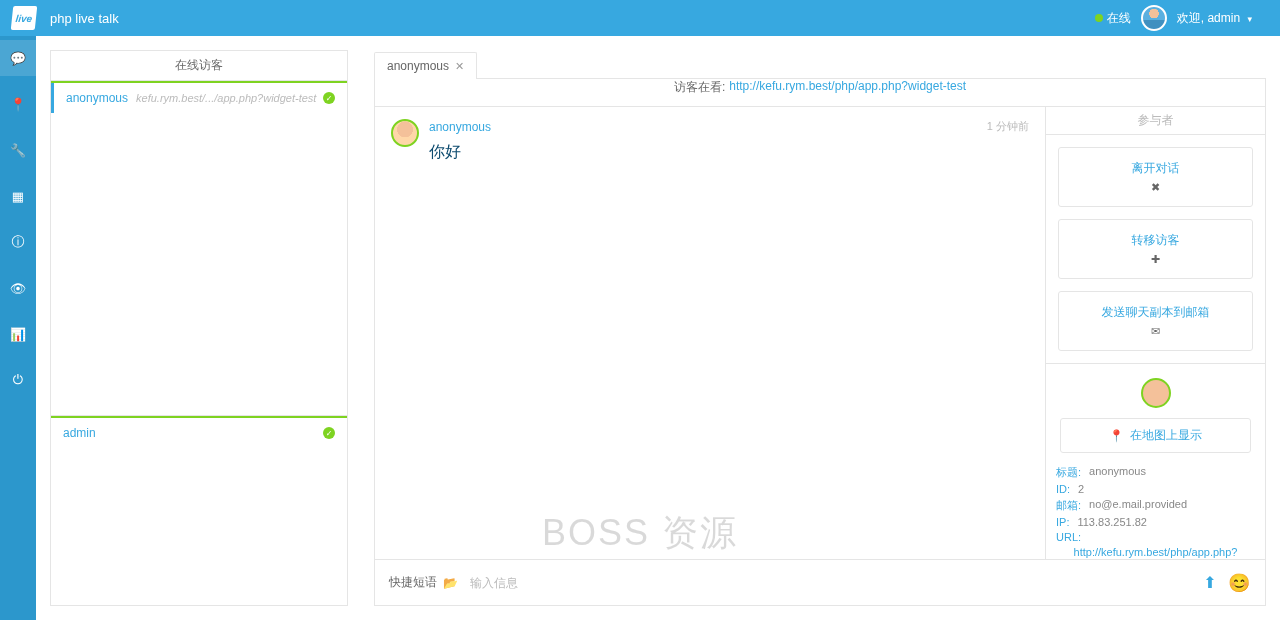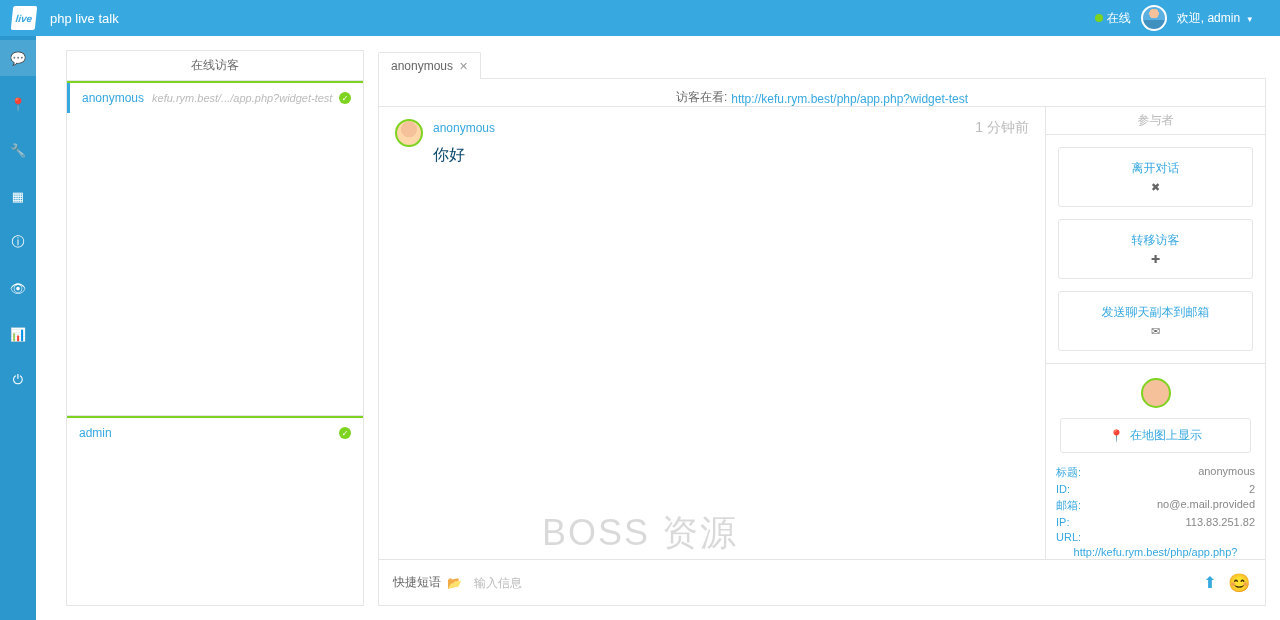--- a/index.html
+++ b/index.html
@@ -14,21 +14,21 @@
 .avatar-sm { width: 26px; height: 26px; border-radius: 50%; background: #e0e0e0; border: 2px solid #fff; background-image: radial-gradient(circle at 50% 30%, #f4c19a 25%, transparent 26%), linear-gradient(#5ab0e0 60%, #4090c0 60%); }
 .welcome { font-size: 12px; }
 .chev { font-size: 9px; margin-left: 4px; }
 
 
 .rail { position: absolute; left: 0; top: 36px; bottom: 0; width: 36px; background: #2c97cc; display: flex; flex-direction: column; align-items: center; padding-top: 10px; gap: 22px; }
 .rail-icon { color: #fff; font-size: 13px; width: 36px; height: 24px; display: flex; align-items: center; justify-content: center; cursor: pointer; position: relative; }
 .rail-icon.active::before { content: ''; position: absolute; left: 0; top: -6px; bottom: -6px; width: 36px; background: rgba(255,255,255,0.15); }
 
 
-.main { position: absolute; left: 36px; right: 0; top: 36px; bottom: 0; padding: 14px; display: flex; gap: 14px; margin-left: 16px; }
+.main { position: absolute; left: 36px; right: 0; top: 36px; bottom: 0; padding: 14px; display: flex; gap: 26px; }
 
 
 .col-visitors { width: 298px; display: flex; flex-direction: column; border: 1px solid #e5e5e5; }
 .section-header { height: 30px; display: flex; align-items: center; justify-content: center; background: #fff; border-bottom: 1px solid #e5e5e5; color: #666; font-size: 12px; }
 .green-line { height: 2px; background: #7ed321; }
 .visitor-list { flex: 1; background: #fff; overflow: auto; }
 .visitor-row { padding: 8px 12px; display: flex; align-items: center; justify-content: space-between; border-left: 3px solid transparent; }
 .visitor-row .v-left { display: flex; gap: 8px; align-items: baseline; }
 .visitor-row.sel { border-left-color: #37a8e0; }
 .v-name { color: #37a8e0; font-size: 12px; }
@@ -40,46 +40,46 @@
 .op-row { padding: 8px 12px; display: flex; align-items: center; justify-content: space-between; }
 .op-name { color: #37a8e0; }
 
 
 .col-chat { flex: 1; display: flex; flex-direction: column; min-width: 0; }
 .tabs { height: 28px; display: flex; align-items: flex-end; }
 .tab { border: 1px solid #e5e5e5; border-bottom: none; padding: 6px 12px; background: #fff; color: #666; font-size: 12px; display: flex; align-items: center; gap: 6px; border-radius: 2px 2px 0 0; position: relative; top: 1px; }
 .tab-close { color: #999; font-size: 11px; cursor: pointer; }
 
 .chat-body { flex: 1; border: 1px solid #e5e5e5; display: flex; flex-direction: column; min-height: 0; }
-.viewing-bar { height: 28px; display: flex; align-items: flex-end; justify-content: center; border-bottom: 1px solid #e5e5e5; color: #666; font-size: 12px; gap: 4px; }
+.viewing-bar { height: 28px; display: flex; align-items: flex-start; justify-content: center; border-bottom: 1px solid #e5e5e5; color: #666; font-size: 12px; gap: 4px; }
 .viewing-bar a { color: #37a8e0; text-decoration: none; }
 
 .chat-main-row { flex: 1; display: flex; min-height: 0; }
 .chat-scroll { flex: 1; padding: 12px 16px; overflow: auto; min-width: 0; }
 .msg { display: flex; gap: 10px; }
 .msg-av { width: 28px; height: 28px; border-radius: 50%; background: #f4c19a; border: 2px solid #7ed321; flex-shrink: 0; background-image: radial-gradient(circle at 50% 35%, #f4c19a 40%, #ffd7a8 41%); }
 .msg-right { flex: 1; }
 .msg-head { display: flex; justify-content: space-between; align-items: center; }
 .msg-name { color: #37a8e0; font-weight: 500; font-size: 12px; }
-.msg-time { color: #bbb; font-size: 14px; }
+.msg-time { color: #bbb; font-size: 11px; }
 .msg-text { margin-top: 8px; color: #0c4a6e; font-size: 16px; }
 
 
 .side { width: 220px; border-left: 1px solid #e5e5e5; display: flex; flex-direction: column; padding: 0; overflow-y: auto; }
 .side-top { border-bottom: 1px solid #e5e5e5; }
 .side-title { height: 28px; display: flex; align-items: center; justify-content: center; color: #bbb; font-size: 12px; border-bottom: 1px solid #e5e5e5; }
 .side-pad { padding: 12px; display: flex; flex-direction: column; gap: 12px; }
 .action-btn { border: 1px solid #e5e5e5; border-radius: 3px; padding: 12px 8px; text-align: center; cursor: pointer; color: #37a8e0; font-size: 12px; }
 .action-btn .sub-ic { color: #666; font-size: 11px; margin-top: 4px; }
 
 .info-sec { padding: 14px 10px; text-align: center; }
 .big-av { width: 30px; height: 30px; border-radius: 50%; margin: 0 auto 10px; background: #f4c19a; border: 2px solid #7ed321; }
 .map-btn { border: 1px solid #e5e5e5; border-radius: 3px; padding: 8px; margin: 0 4px 12px; color: #37a8e0; display: flex; align-items: center; justify-content: center; gap: 6px; cursor: pointer; font-size: 12px; }
 .pin-ic { color: #7ed321; }
-.info-line { font-size: 11px; margin-bottom: 3px; display: flex; justify-content: space-between; gap: 8px; }
+.info-line { font-size: 11px; margin-bottom: 3px; display: flex; justify-content: flex-start; gap: 8px; }
 .info-key { color: #37a8e0; }
 .info-val { color: #888; }
 .info-val a { color: #37a8e0; text-decoration: none; }
 
 
 .chat-footer { height: 46px; border-top: 1px solid #e5e5e5; display: flex; align-items: center; padding: 0 14px; gap: 12px; }
 .quick { color: #666; font-size: 12px; display: flex; align-items: center; gap: 6px; cursor: pointer; }
 .chat-input { flex: 1; border: none; outline: none; font-size: 12px; color: #333; }
 .chat-input::placeholder { color: #bbb; }
 .foot-ic { color: #37a8e0; font-size: 16px; cursor: pointer; }

